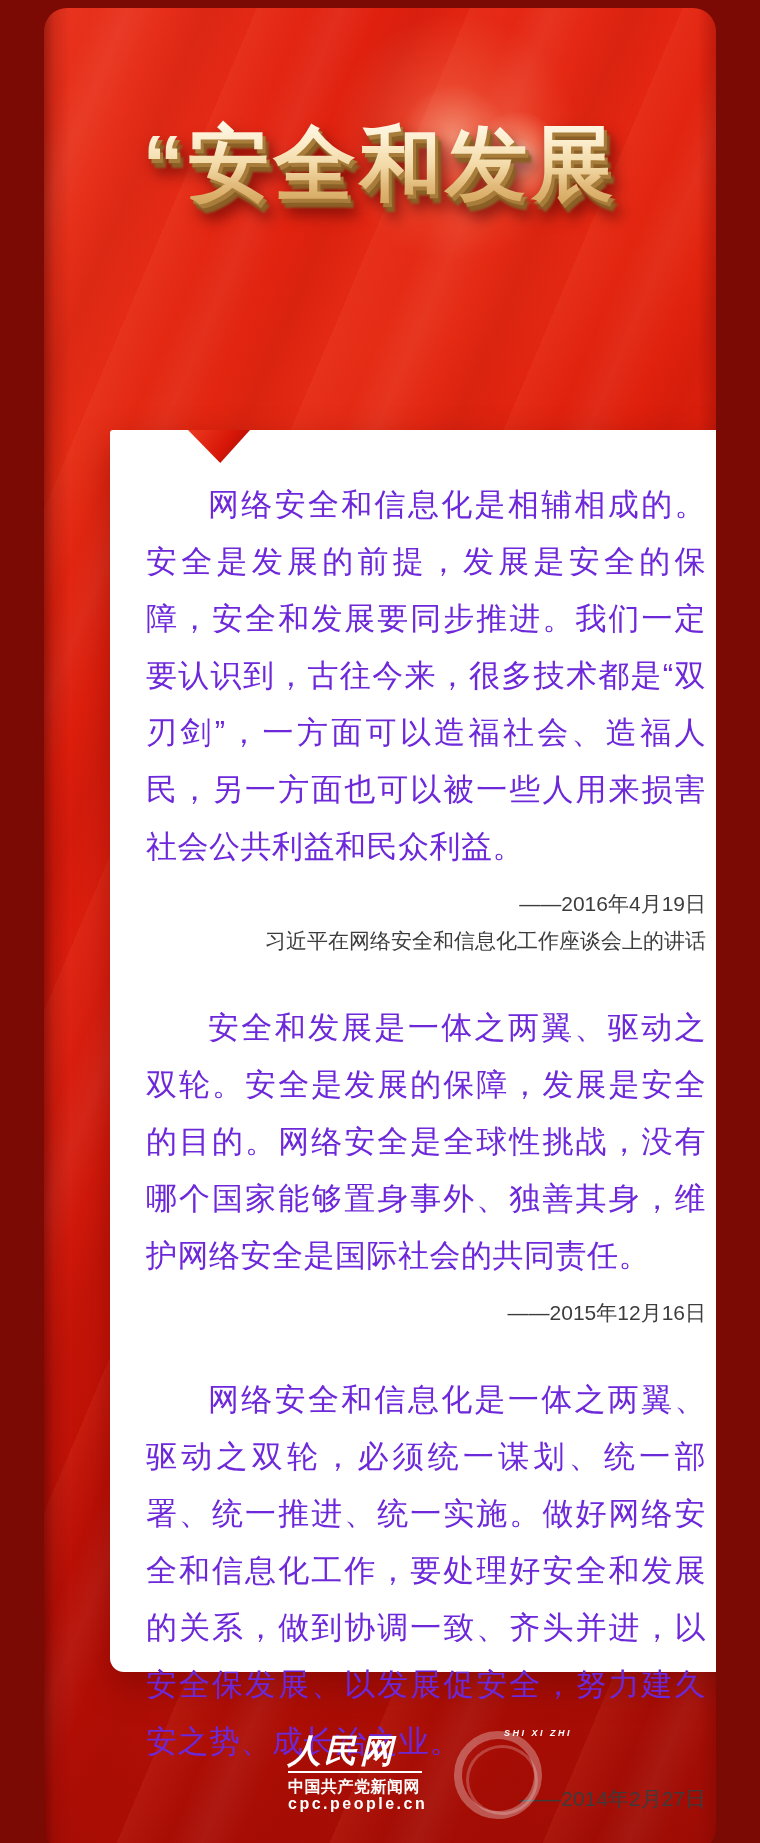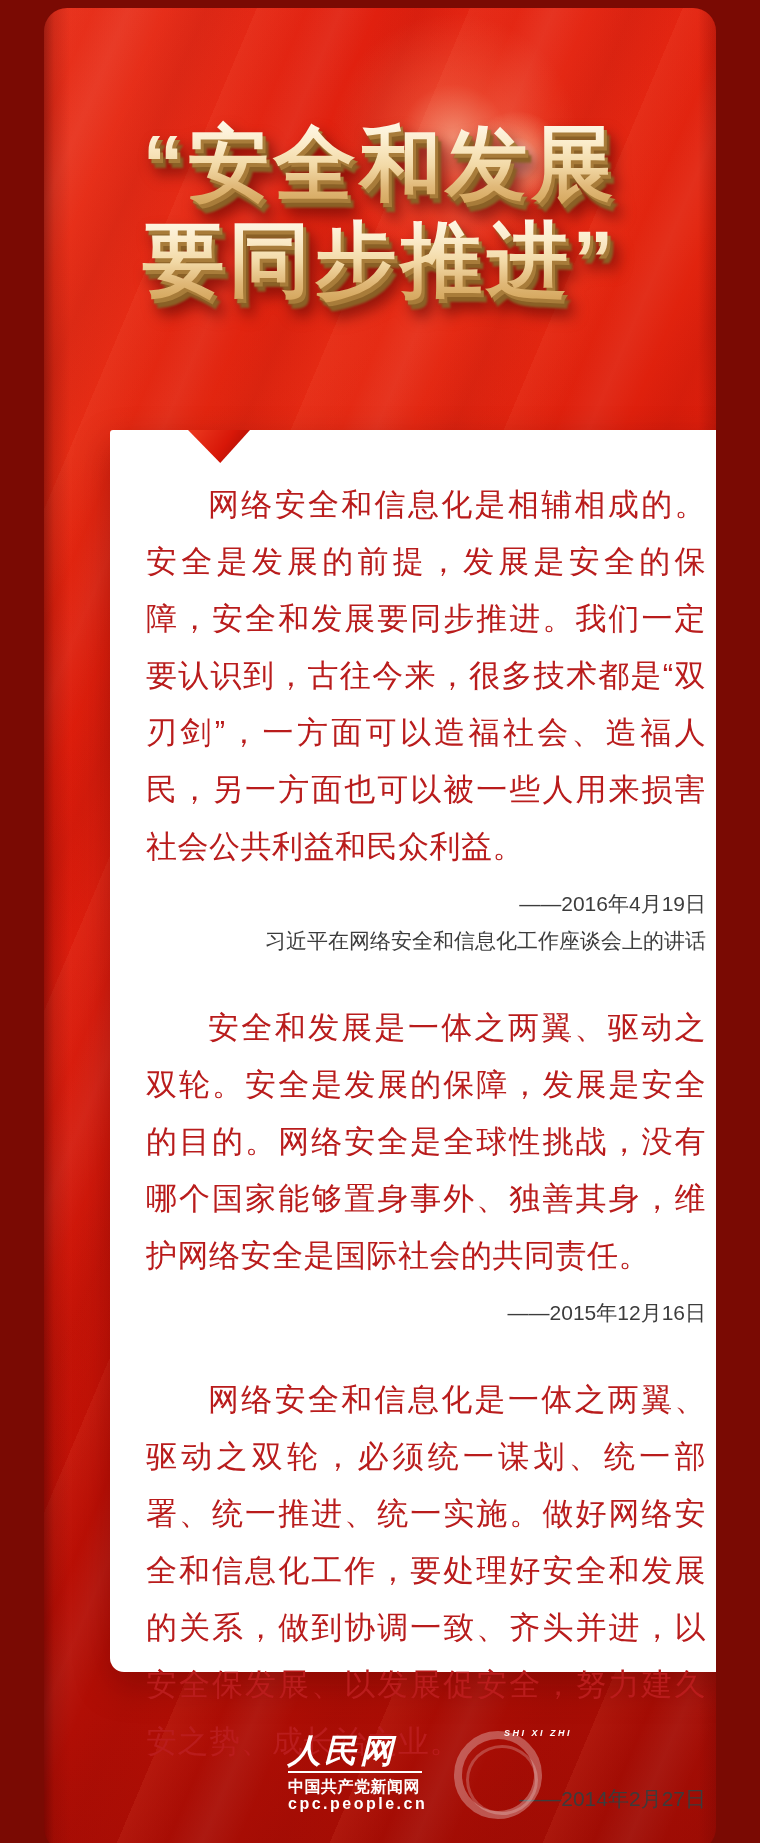--- a/index.html
+++ b/index.html
@@ -64,21 +64,21 @@
     background:linear-gradient(125deg, #ec3a20 0%, #d81708 55%, #9c0b03 100%);
     clip-path:polygon(0 0, 100% 0, 52% 100%);
   }
 
   .quote-text {
     font-size:31px;
     line-height:57px;
     text-align:justify;
     text-indent:2em;
     letter-spacing:.5px;
-    color:#b91c1c;
+    color:#6d28d9;
   }
   .attribution {
     margin-top:10px;
     margin-bottom:40px;
     text-align:right;
     font-size:21px;
     line-height:37px;
     color:#3c3c3c;
   }
   .quote-block:last-child .attribution { margin-bottom:0; }
@@ -143,21 +143,20 @@
 </style>
 </head>
 <body>
 
 <div class="poster">
 
   <div class="flare"></div>
 
   <h1 class="title">
     <span class="gold">“安全和发展</span>
-    <span class="gold">要同步推进”</span>
   </h1>
 
   <div class="card">
     <div class="card-notch"></div>
 
     <div class="quote-block">
       <p class="quote-text">网络安全和信息化是相辅相成的。安全是发展的前提，发展是安全的保障，安全和发展要同步推进。我们一定要认识到，古往今来，很多技术都是“双刃剑”，一方面可以造福社会、造福人民，另一方面也可以被一些人用来损害社会公共利益和民众利益。</p>
       <div class="attribution">
         <span class="quote-date">——2016年4月19日</span>
         <span class="quote-source">习近平在网络安全和信息化工作座谈会上的讲话</span>

